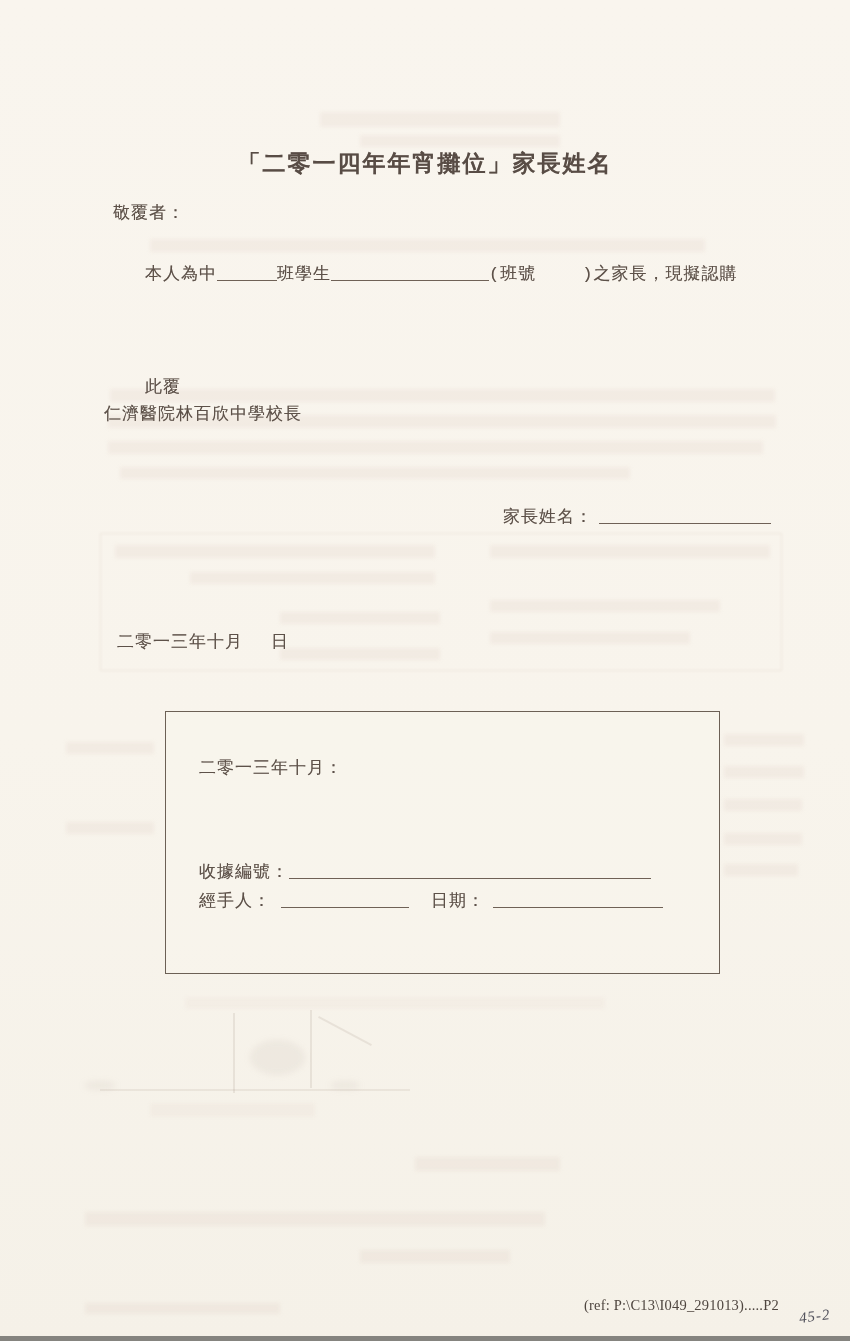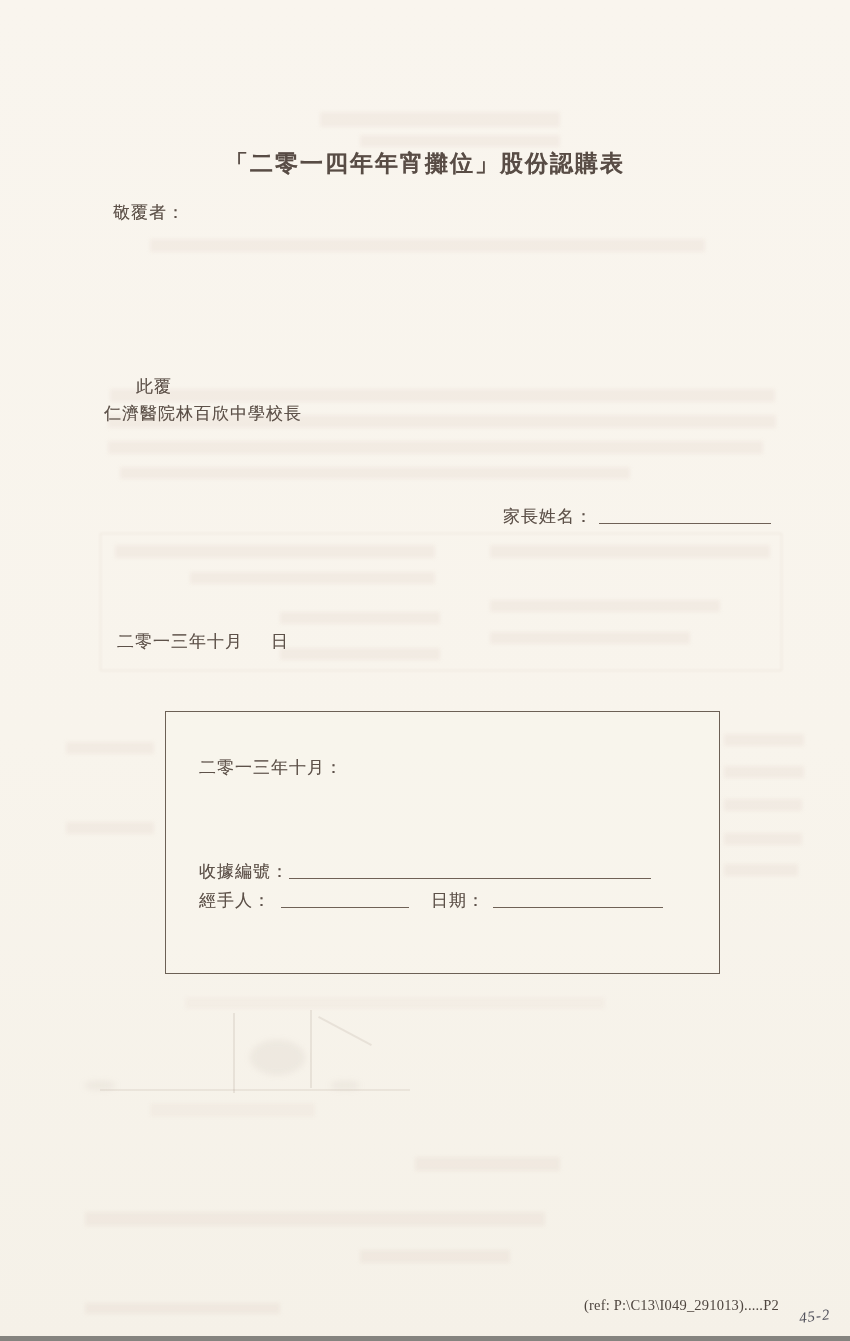--- a/index.html
+++ b/index.html
@@ -66,27 +66,30 @@
 
   <div class="sk" style="left:233px;top:1013px;width:2px;height:80px"></div>
   <div class="sk" style="left:310px;top:1010px;width:2px;height:78px"></div>
   <div class="sk" style="left:315px;top:1030px;width:60px;height:2px;transform:rotate(28deg)"></div>
   <div class="skblob" style="left:250px;top:1040px;width:55px;height:35px"></div>
   <div class="sk" style="left:100px;top:1089px;width:310px;height:2px;opacity:.8"></div>
   <div class="skblob" style="left:84px;top:1081px;width:32px;height:9px"></div>
   <div class="skblob" style="left:330px;top:1081px;width:30px;height:9px"></div>
   <div class="bleed" style="left:150px;top:1103px;width:165px;height:14px;opacity:.7"></div>
 
-  <div class="title">「二零一四年年宵攤位」股份認購表</div>
+  <div class="title">「二零一四年年宵攤位」家長姓名</div>
 
   <div class="t" style="left:113px;top:201px">敬覆者：</div>
 
+  <div class="t" style="left:145px;top:262px">
+    <span>本人為中</span><span class="blank" style="width:60px"></span><span>班學生</span><span class="blank" style="width:158px"></span><span>(班號</span><span class="sp" style="width:46px"></span><span>)之家長，現擬認購</span>
+  </div>
 
 
-  <div class="t" style="left:136px;top:375px">此覆</div>
+  <div class="t" style="left:145px;top:375px">此覆</div>
   <div class="t" style="left:104px;top:402px">仁濟醫院林百欣中學校長</div>
 
   <div class="t" style="left:503px;top:505px">
     <span>家長姓名：</span><span class="sp" style="width:6px"></span><span class="blank" style="width:172px"></span>
   </div>
 
 
   <div class="t" style="left:117px;top:630px">
     <span>二零一三年十月</span><span class="sp" style="width:28px"></span><span>日</span>
   </div>

